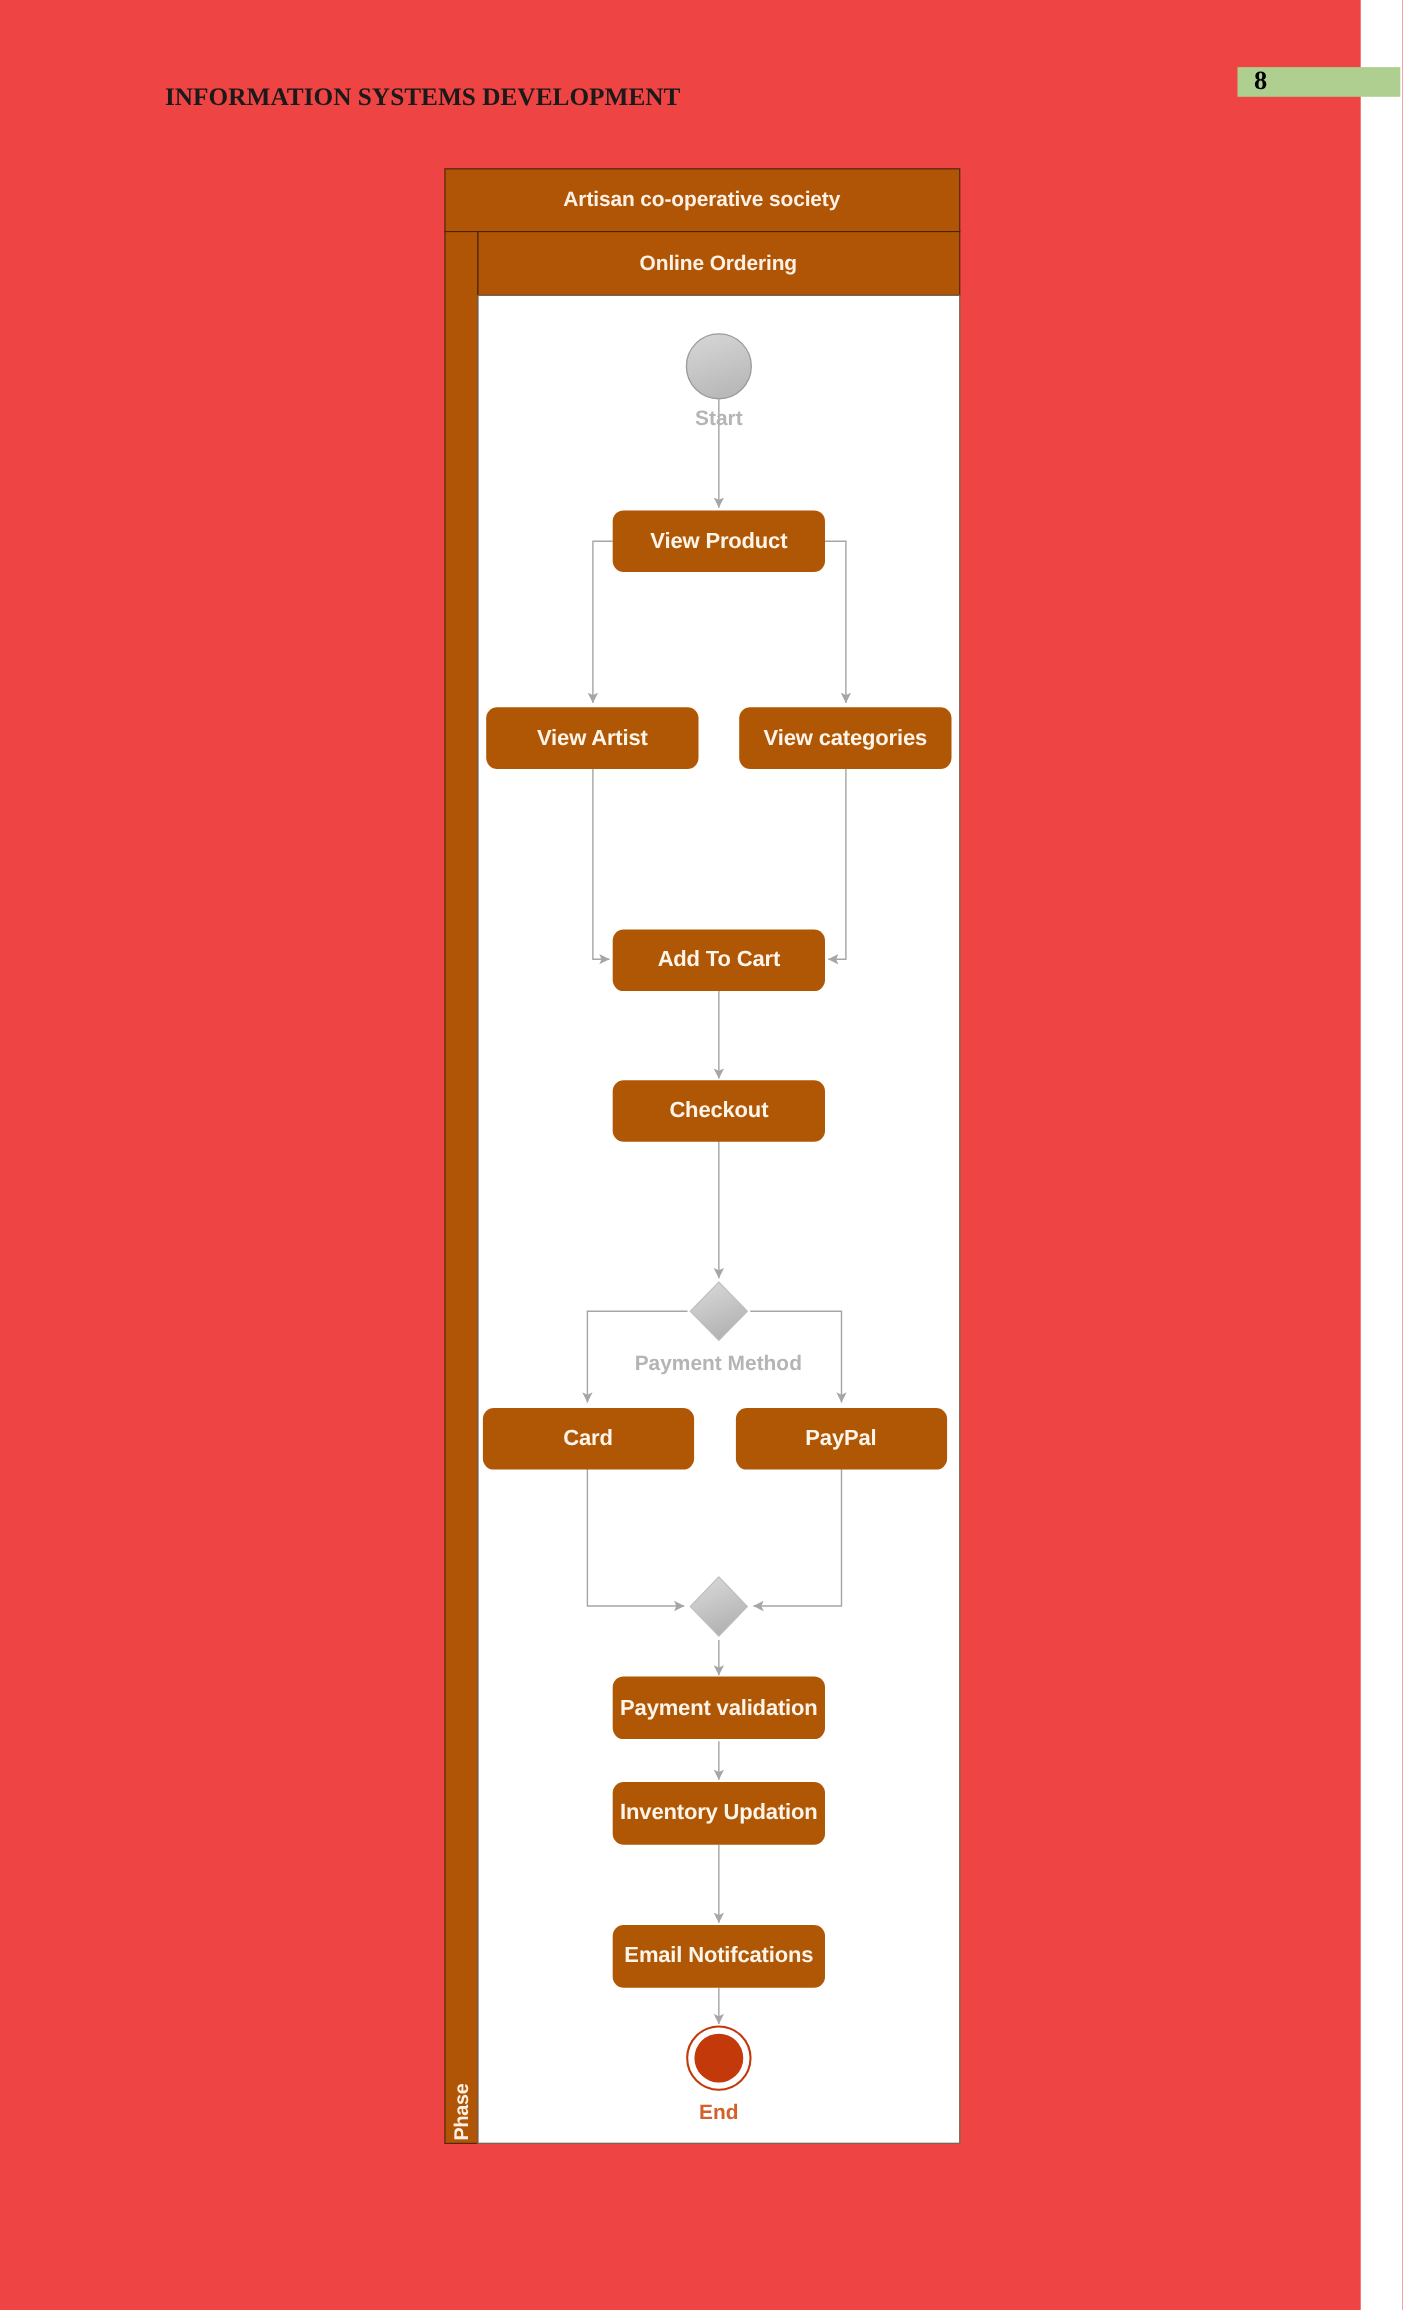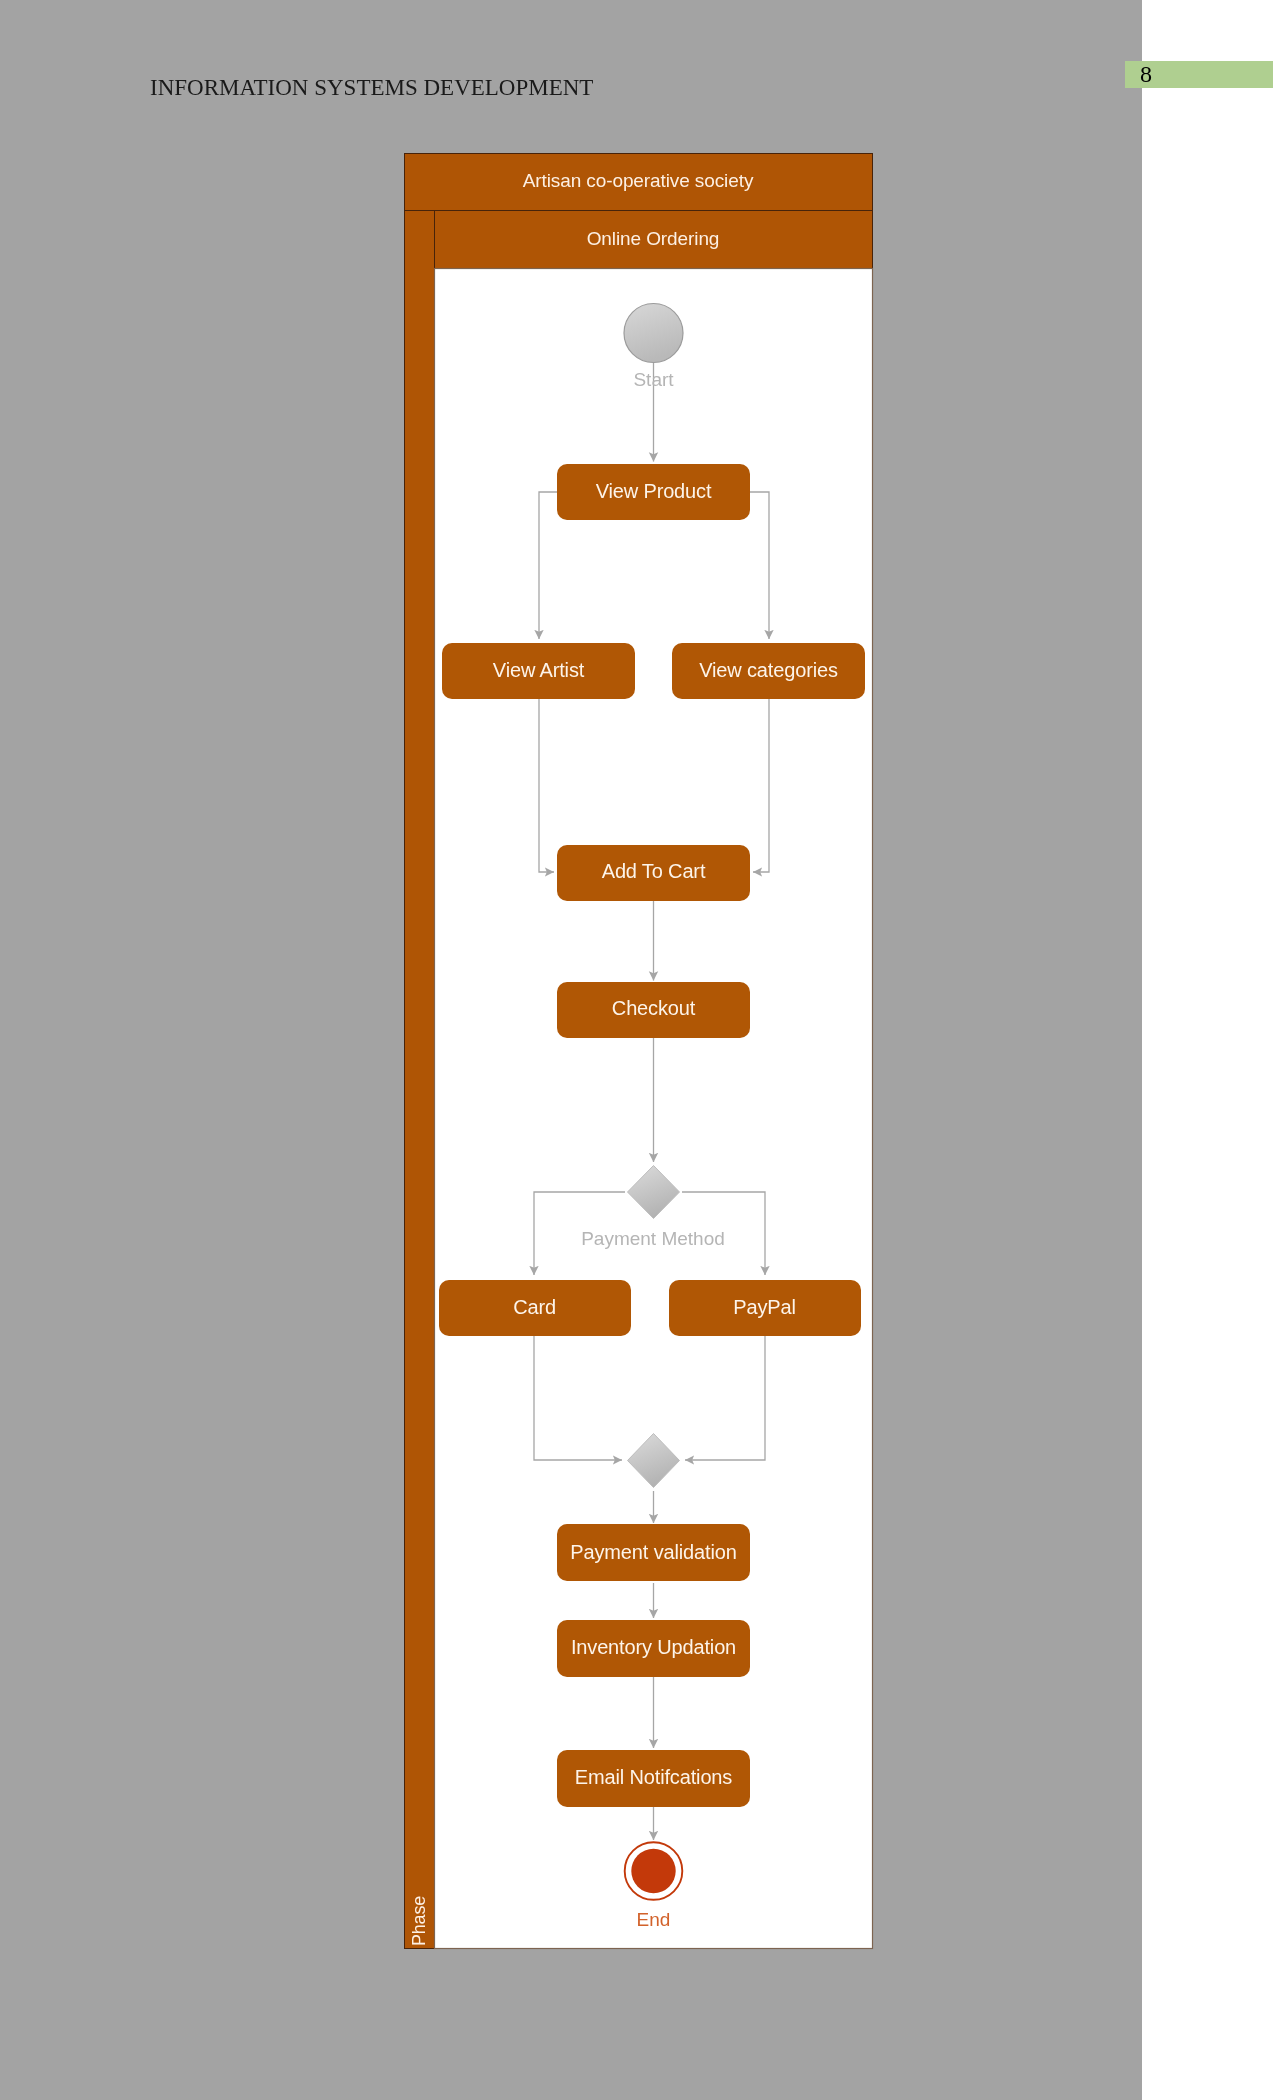--- a/index.html
+++ b/index.html
@@ -1,17 +1,17 @@
 <!DOCTYPE html>
 <html><head>
 <meta charset="utf-8">
 <style>
   html,body{margin:0;padding:0;}
   body{width:1275px;height:2100px;background:#ffffff;font-family:"Liberation Sans",sans-serif;overflow:hidden;}
-  .page{position:relative;width:1142px;height:2100px;background:#a3a3a3;}
+  .page{position:relative;width:1237px;height:2100px;background:#ef4444;font-weight:bold;}
   .hdr{position:absolute;left:150px;top:75px;font-family:"Liberation Serif",serif;font-size:23px;color:#1a1a1a;white-space:nowrap;}
   .pageno{position:absolute;left:1125px;top:61px;width:148px;height:27px;background:#afcf90;}
   .pageno span{position:absolute;left:15px;top:1px;font-family:"Liberation Serif",serif;font-size:24px;color:#000;line-height:24px;}
   #diagram{position:absolute;left:0;top:0;width:1275px;height:2100px;}
   .nodetext{font-family:"Liberation Sans",sans-serif;font-size:20px;fill:#fdf4ea;letter-spacing:-0.15px;}
   .greytext{font-family:"Liberation Sans",sans-serif;font-size:19px;fill:#b5b5b5;letter-spacing:0px;}
   .endtext{font-family:"Liberation Sans",sans-serif;font-size:19px;fill:#d2622b;letter-spacing:0px;}
   .lanetext{font-family:"Liberation Sans",sans-serif;font-size:19px;fill:#fdf0e4;letter-spacing:-0.1px;}
   .phasetext{font-family:"Liberation Sans",sans-serif;font-size:18px;fill:#fdf0e4;letter-spacing:-0.2px;}
 </style>

